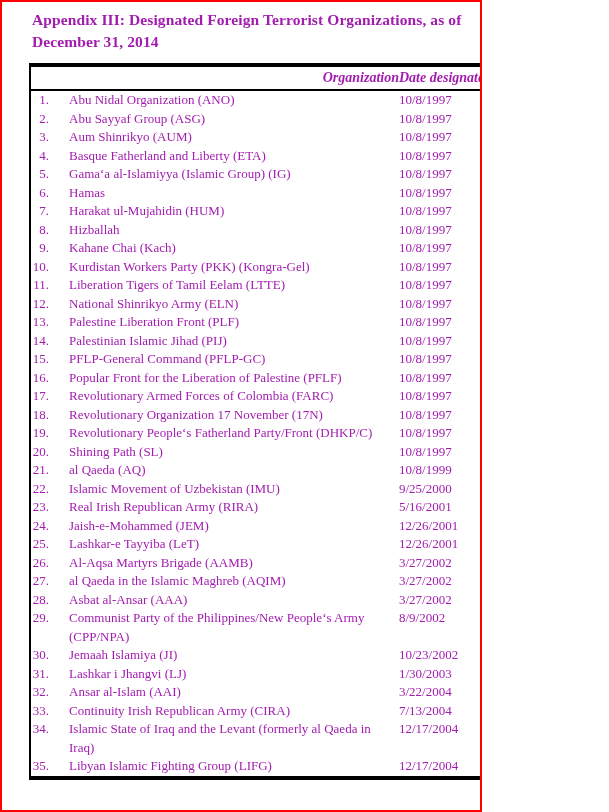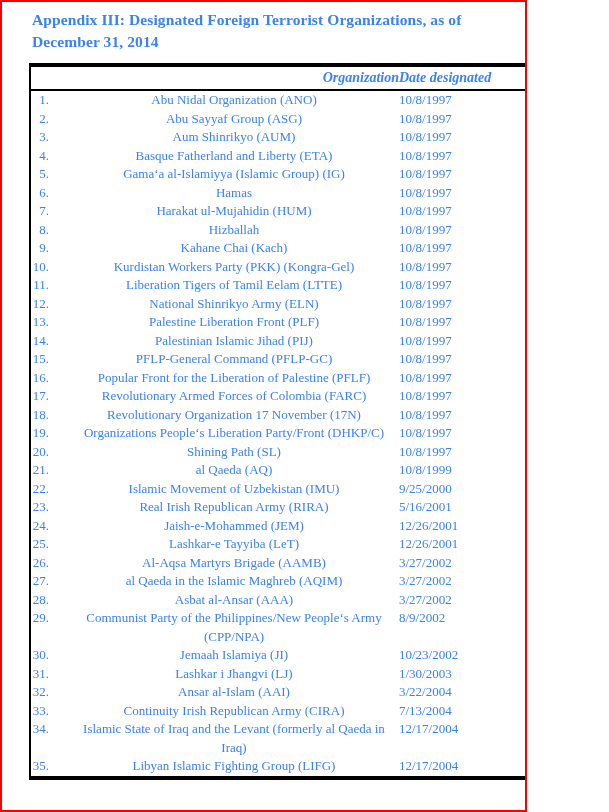--- a/index.html
+++ b/index.html
@@ -1,24 +1,24 @@
 <!DOCTYPE html>
 <html><head>
 <meta charset="utf-8">
 <style>
   html, body { margin: 0; padding: 0; background: #ffffff; }
   .page {
     position: relative;
-    width: 527px;
+    width: 482px;
     height: 812px;
     box-sizing: border-box;
     background: #ffffff;
     border: 2px solid #fe0000;
     font-family: "Liberation Serif", "DejaVu Serif", serif;
-    color: #3b82f6;
+    color: #a21caf;
     overflow: hidden;
   }
   .title {
     position: absolute;
     left: 30px;
     top: 7px;
     margin: 0;
     font-size: 15.5px;
     line-height: 22px;
     font-weight: bold;
@@ -49,21 +49,21 @@
   th.col-num  { width: 38px; }
   th.col-org  { width: 330px; }
   th.col-date { width: 170px; text-align: left; padding-right: 5px; }
   tbody td {
     font-size: 13px;
     line-height: 18.5px;
     padding: 0;
     vertical-align: top;
   }
   td.col-num { text-align: right; padding-right: 20px; }
-  td.col-org { white-space: pre-line; text-align: center; }
+  td.col-org { white-space: pre-line; }
 </style>
 </head>
 <body>
 
 <div class="page">
   <h1 class="title">Appendix III: Designated Foreign Terrorist Organizations, as of
 December 31, 2014</h1>
 
   <table class="fto-table">
     <thead>
@@ -159,21 +159,21 @@
           <td class="col-org">Revolutionary Armed Forces of Colombia (FARC)</td>
           <td class="col-date">10/8/1997</td>
         </tr>
         <tr>
           <td class="col-num">18.</td>
           <td class="col-org">Revolutionary Organization 17 November (17N)</td>
           <td class="col-date">10/8/1997</td>
         </tr>
         <tr>
           <td class="col-num">19.</td>
-          <td class="col-org">Organizations People‘s Liberation Party/Front (DHKP/C)</td>
+          <td class="col-org">Revolutionary People‘s Fatherland Party/Front (DHKP/C)</td>
           <td class="col-date">10/8/1997</td>
         </tr>
         <tr>
           <td class="col-num">20.</td>
           <td class="col-org">Shining Path (SL)</td>
           <td class="col-date">10/8/1997</td>
         </tr>
         <tr>
           <td class="col-num">21.</td>
           <td class="col-org">al Qaeda (AQ)</td>

